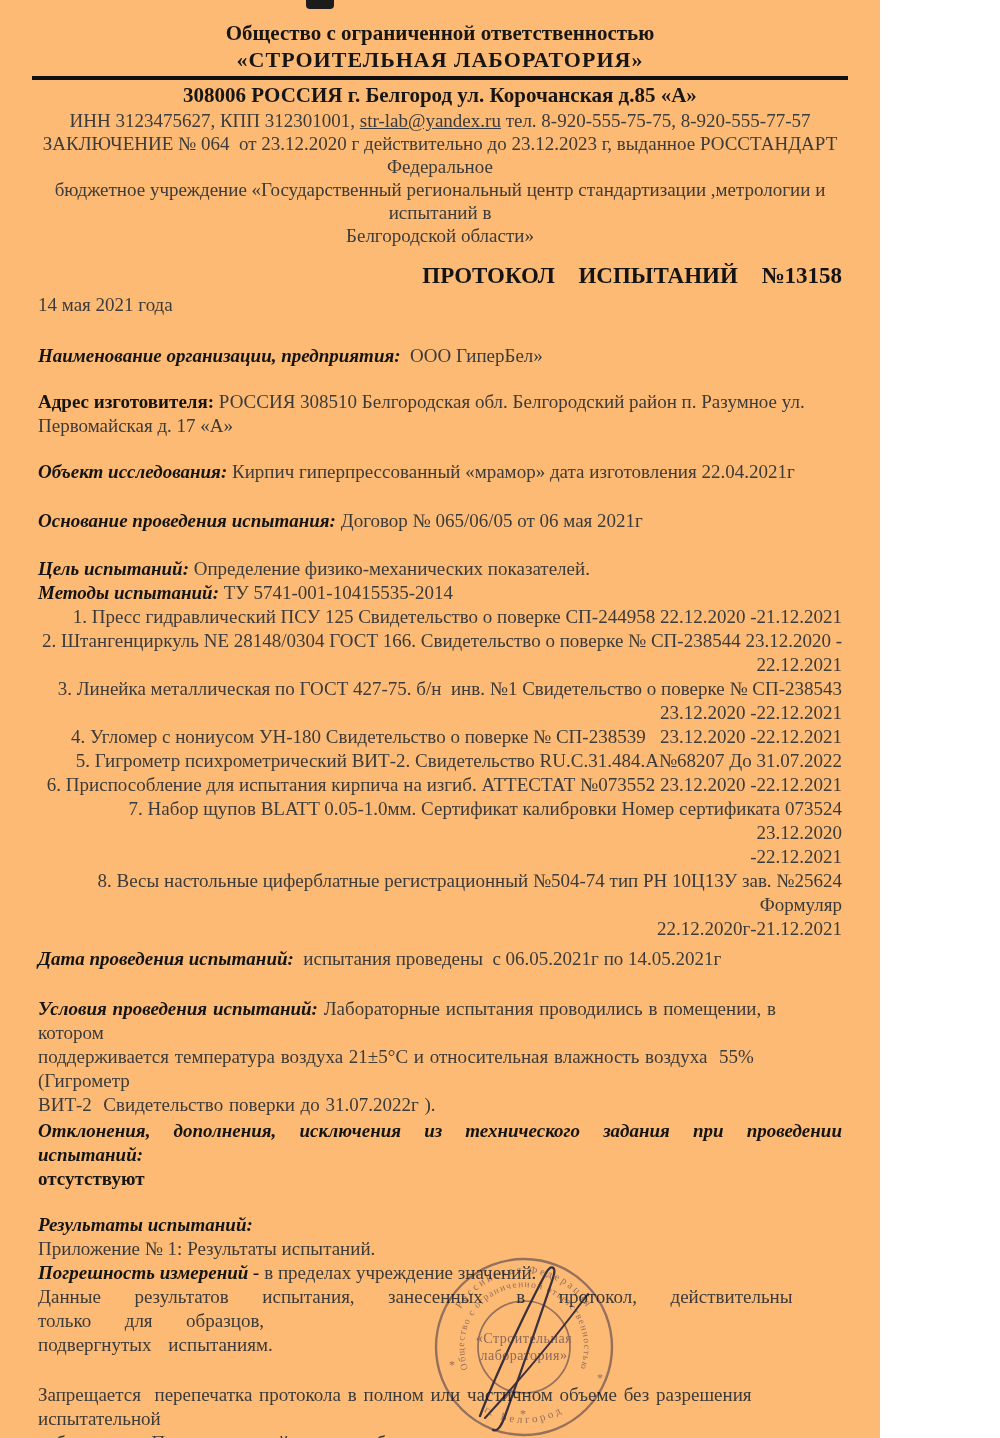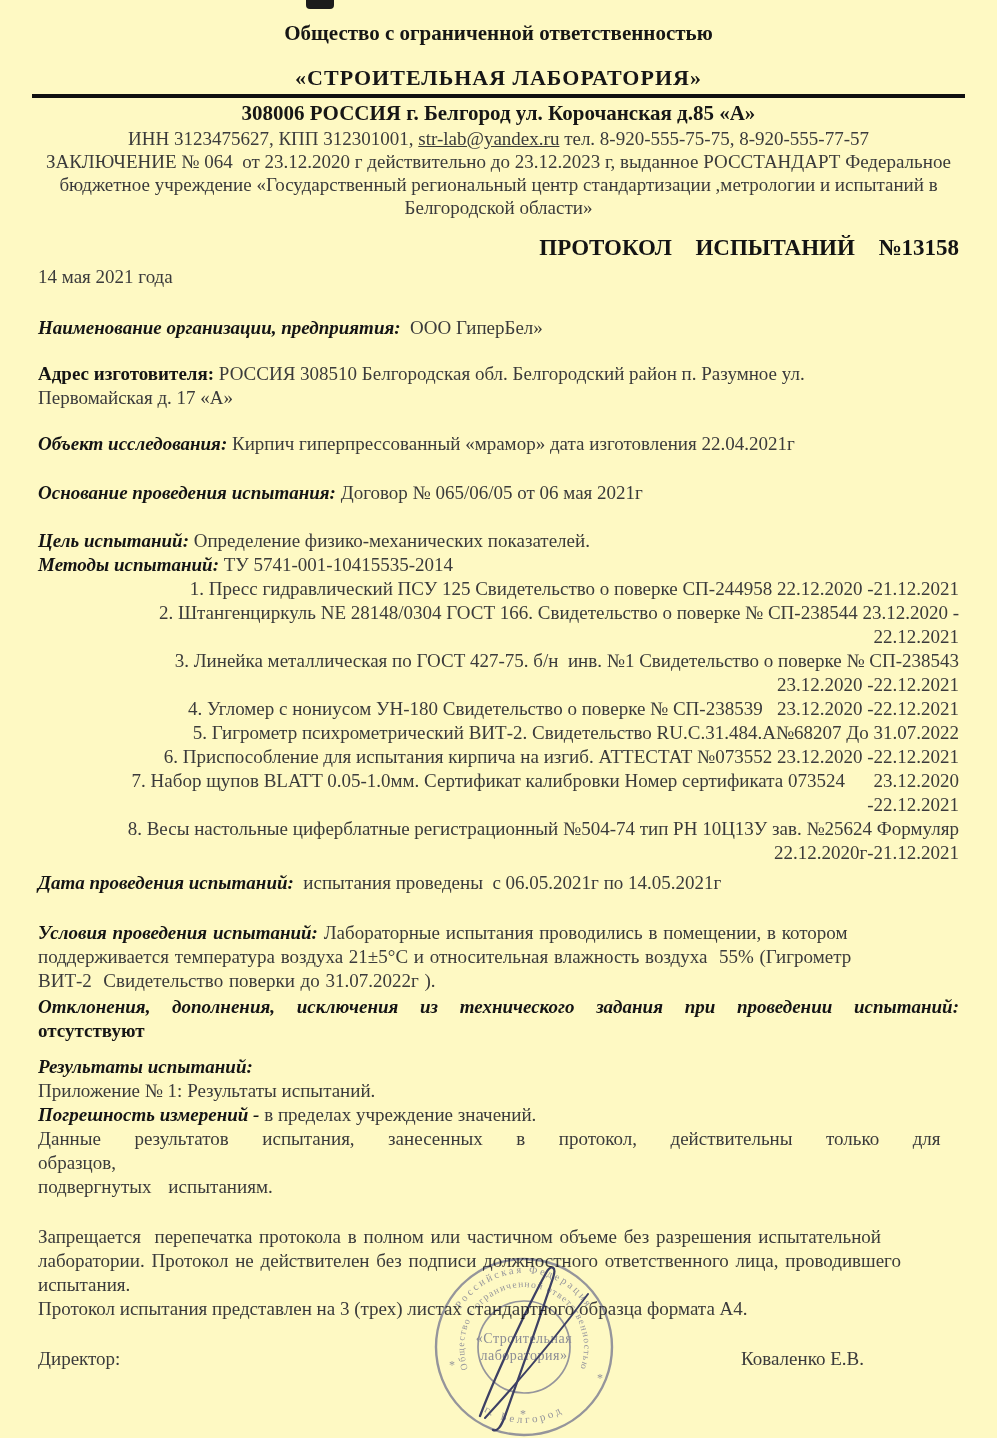--- a/index.html
+++ b/index.html
@@ -1,53 +1,53 @@
 <!DOCTYPE html>
 <html lang="ru"><head>
 <meta charset="utf-8">
 <style>
   html,body{margin:0;padding:0;background:#ffffff;}
   .page{
     position:relative;
-    width:997px;height:1438px;
-    background:#fef9c3;
+    width:880px;height:1438px;
+    background:#fdba74;
     overflow:hidden;
     font-family:"Liberation Serif","DejaVu Serif",serif;
     color:#3b3b3b;
     font-size:19px;
     line-height:24px;
   }
   .content{padding:0 38px;}
   .center{text-align:center;}
   .pre{white-space:pre-wrap;}
   .blabel{font-weight:bold;font-style:italic;color:#141414;}
   .blabel.upright{font-style:normal;}
   .hdr-orgtype{padding-top:20px;font-size:21px;line-height:26px;font-weight:bold;color:#161616;}
-  .hdr-orgname{font-size:22px;line-height:28px;font-weight:bold;color:#161616;letter-spacing:1px;margin-top:18px;}
+  .hdr-orgname{font-size:22px;line-height:28px;font-weight:bold;color:#161616;letter-spacing:1px;}
   .hdr-rule{border:none;border-top:4px solid #101010;margin:2px -6px 2px -6px;}
   .hdr-address{font-size:21px;line-height:27px;font-weight:bold;color:#161616;}
   .hdr-contacts{font-size:19px;line-height:23px;white-space:pre-wrap;}
   .hdr-email{text-decoration:underline;margin-top:12px;}
   .hdr-cert{font-size:19px;line-height:23px;white-space:pre-wrap;max-width:930px;margin:0 auto;}
   .title{margin-top:14px;font-size:23px;line-height:30px;font-weight:bold;color:#141414;text-align:right;white-space:pre-wrap;word-spacing:6px;}
   .date-line{margin-top:2px;}
   .f-org{margin-top:27px;}
   .f-addr{margin-top:22px;}
   .f-object{margin-top:22px;}
   .f-basis{margin-top:25px;}
   .f-purpose{margin-top:24px;}
   .f-methods{}
   .equipment{margin-top:0;}
   .equip-item{white-space:pre-wrap;text-align:right;}
   .f-dates{margin-top:6px;}
   .f-conditions{margin-top:26px;word-spacing:1px;}
   .f-deviations{margin-top:2px;}
   .f-deviations .dev-label{display:block;text-align:justify;text-align-last:justify;word-spacing:6px;}
   .f-deviations .dev-value{display:block;font-weight:bold;color:#161616;}
-  .f-results{margin-top:12px;}
+  .f-results{margin-top:22px;}
   .validity{word-spacing:12px;white-space:pre-wrap;}
   .prohibition{margin-top:26px;white-space:pre-wrap;word-spacing:2px;}
   .director-row{margin-top:26px;display:flex;justify-content:space-between;padding-right:95px;}
   .scan-smudge{position:absolute;left:306px;top:0;width:28px;height:9px;background:#1c1c1c;border-radius:0 0 4px 4px;}
   .stamp-box{position:absolute;left:433px;top:1256px;width:182px;height:182px;mix-blend-mode:multiply;opacity:.92;}
 </style>
 </head>
 <body>
 
 <div class="page">

